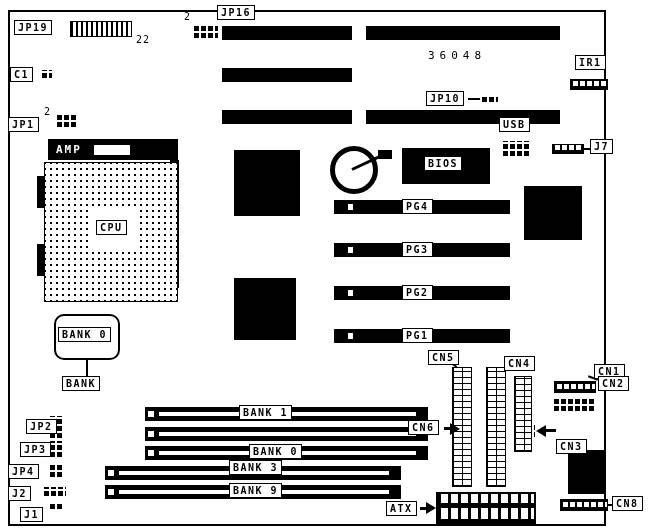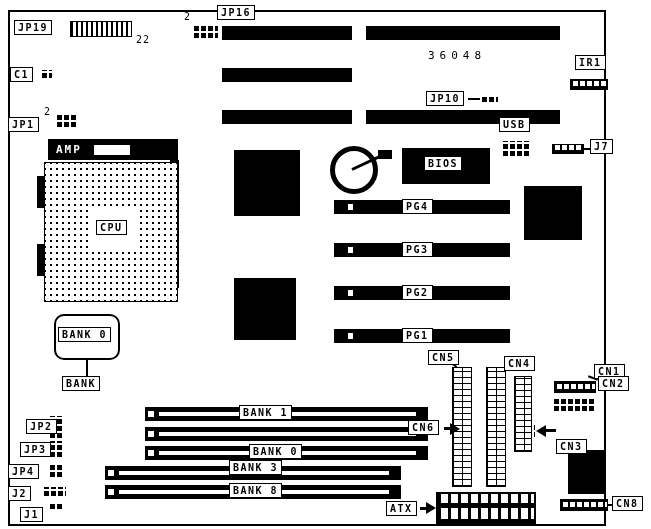--- a/index.html
+++ b/index.html
@@ -190,20 +190,20 @@
 
   <div class="simm" style="left:145px;top:407px;width:283px;height:14px;"></div>
   <div class="simm" style="left:145px;top:427px;width:283px;height:14px;"></div>
   <div class="simm" style="left:145px;top:446px;width:283px;height:14px;"></div>
   <div class="lbl" style="left:239px;top:405px;">BANK 1</div>
   <div class="lbl" style="left:249px;top:444px;">BANK 0</div>
 
   <div class="simm" style="left:105px;top:466px;width:296px;height:14px;"></div>
   <div class="simm" style="left:105px;top:485px;width:296px;height:14px;"></div>
   <div class="lbl" style="left:229px;top:460px;">BANK 3</div>
-  <div class="lbl" style="left:229px;top:483px;">BANK 8</div>
+  <div class="lbl" style="left:229px;top:483px;">BANK 9</div>
 
   <div class="lbl" style="left:386px;top:501px;">ATX</div>
   <div class="ln" style="left:420px;top:507px;width:8px;height:3px;"></div>
   <div class="arr-r" style="left:426px;top:502px;"></div>
   <div class="atx-grid" style="left:436px;top:492px;width:100px;height:34px;"></div>
 
 </div>
 
 </body></html>

